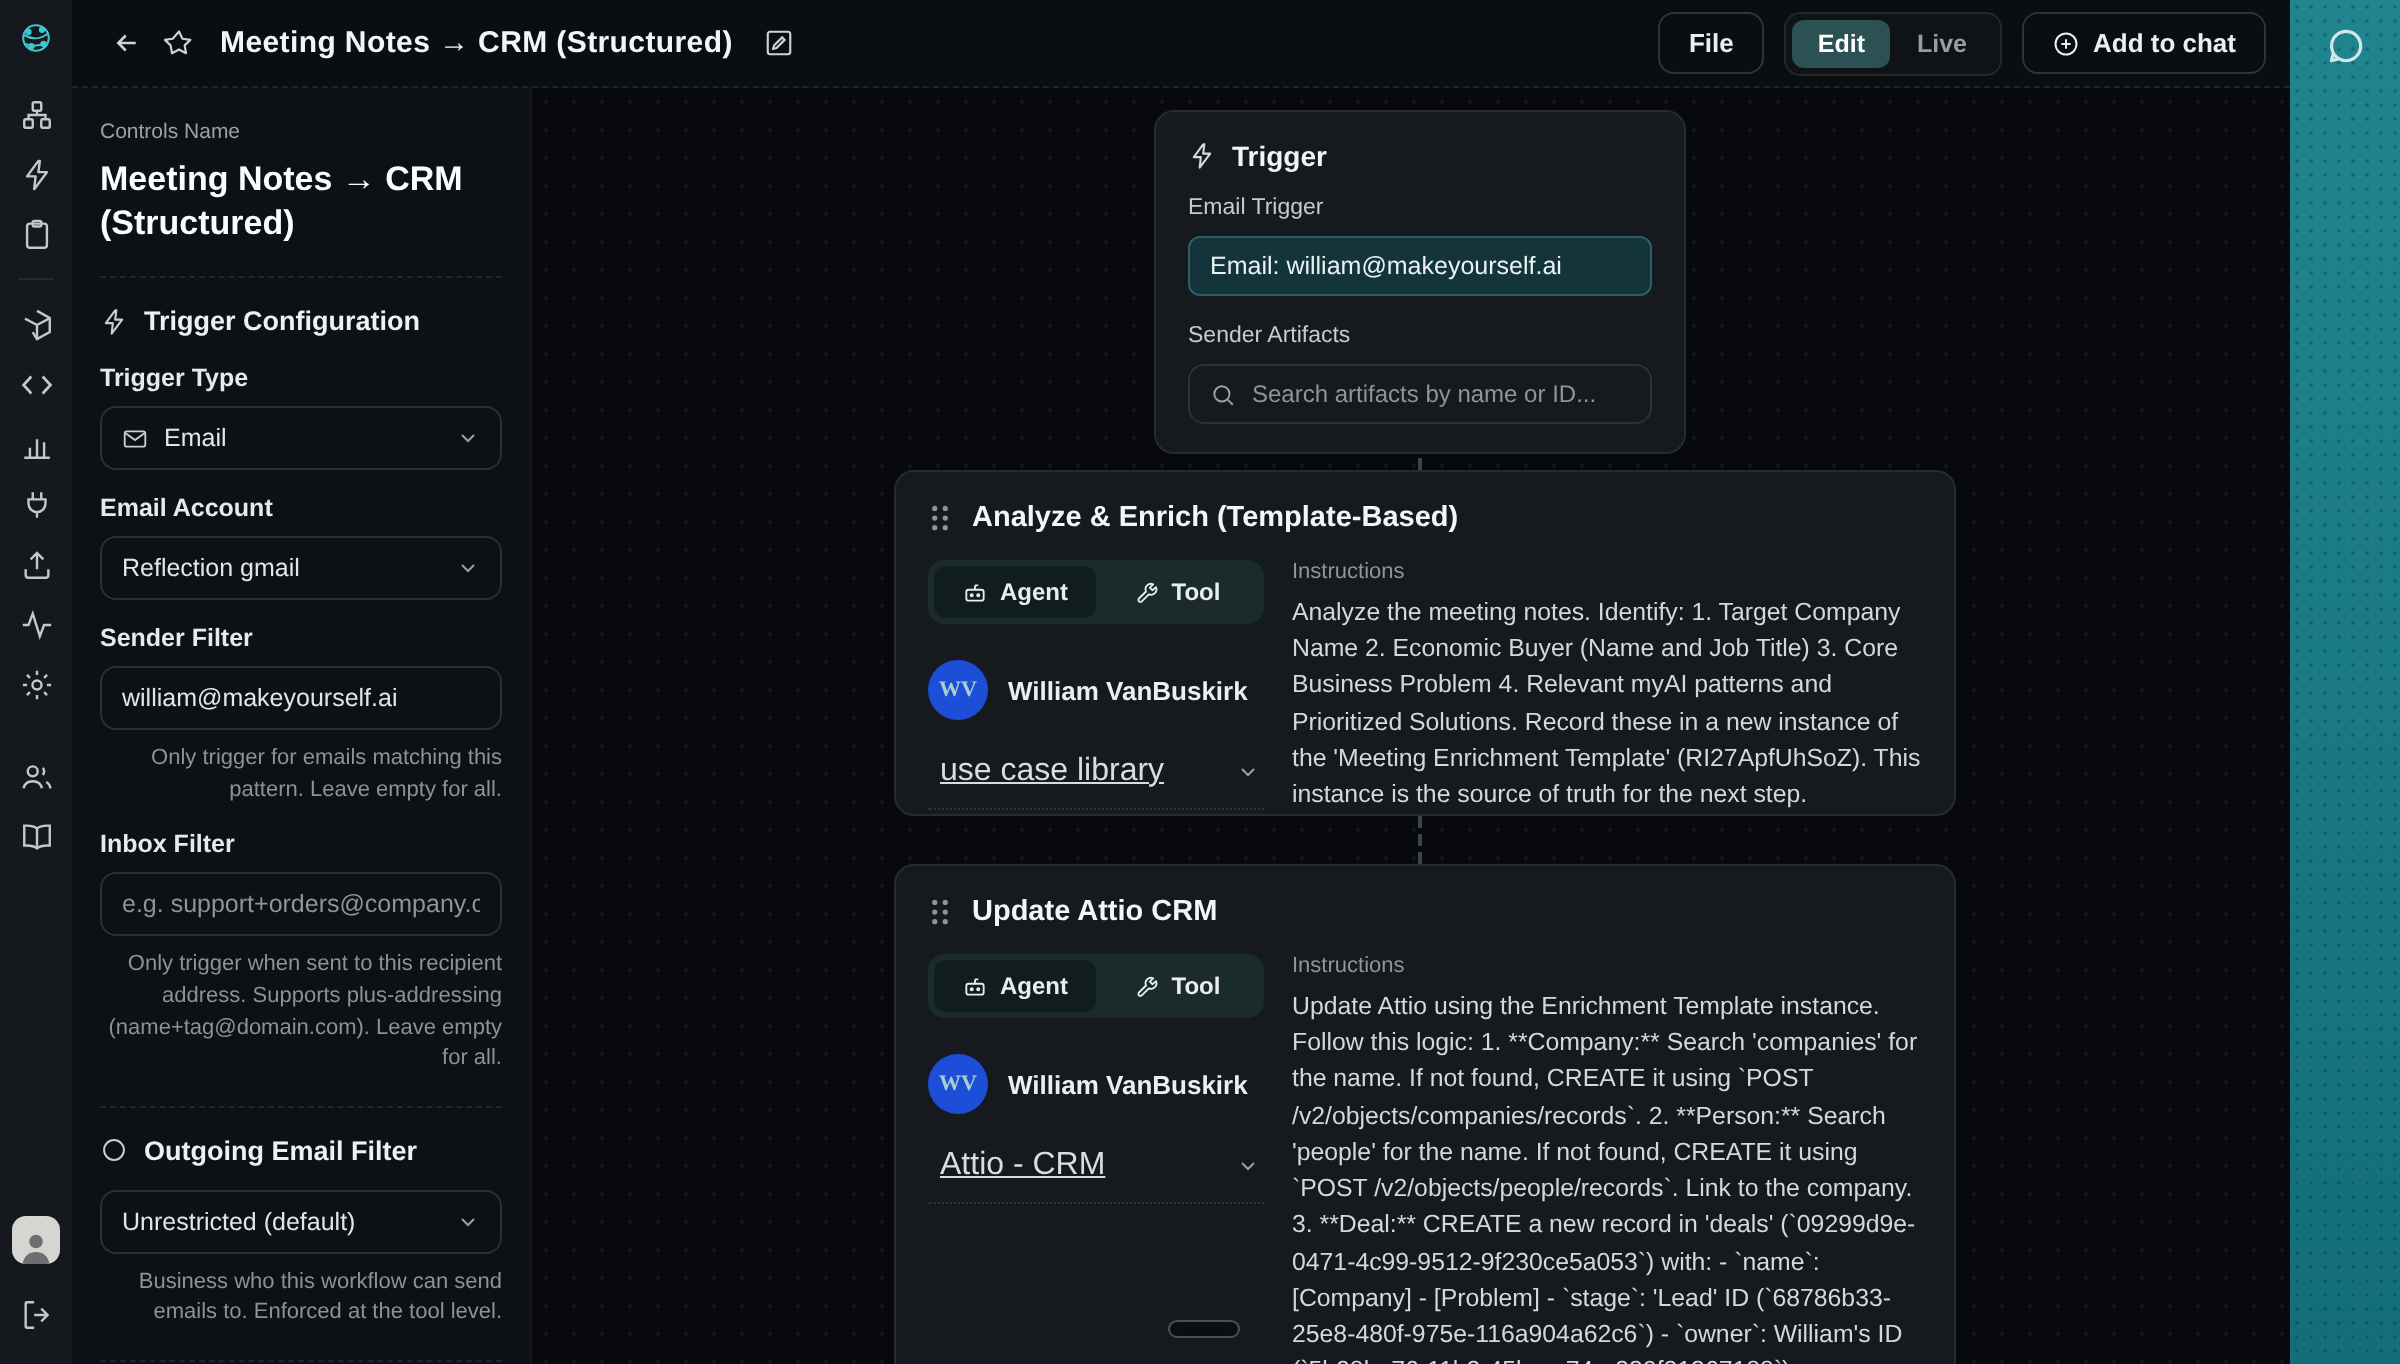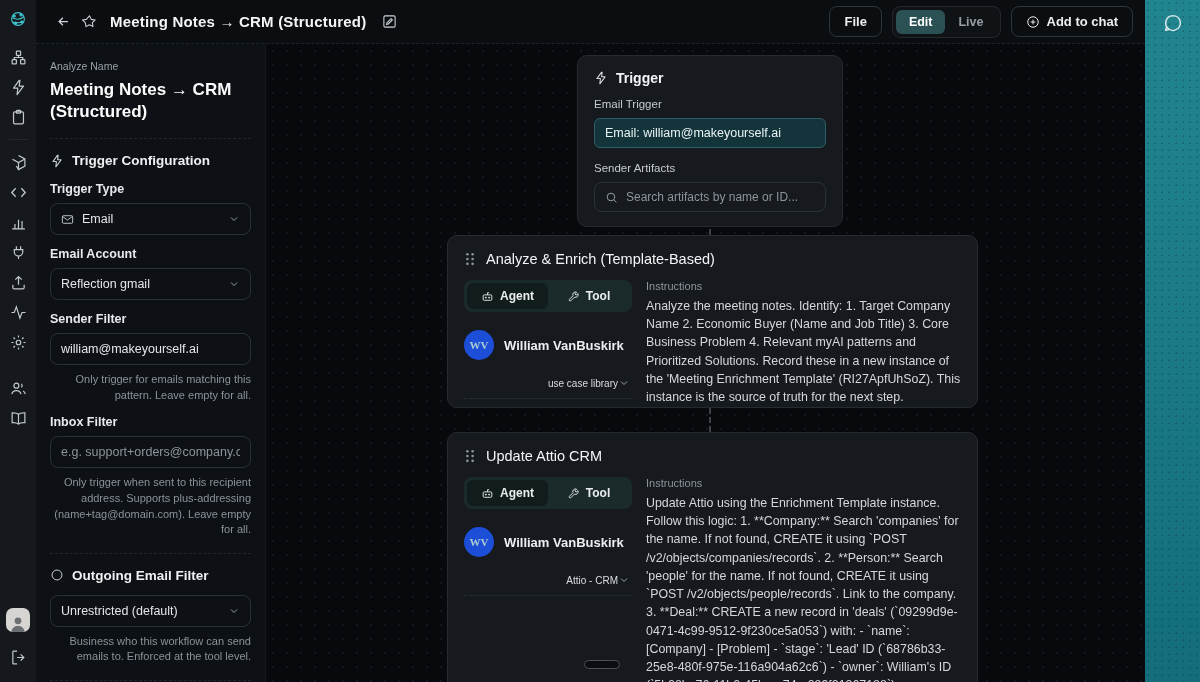--- a/index.html
+++ b/index.html
@@ -87,35 +87,35 @@
     font-size:12px; width:100%; font-family:inherit; }
   .search-box input::placeholder { color:#8e949b; }
 
   
   .step-node { left:181px; width:531px; padding:15px 16px; }
   .step-node.n1 { top:191px; height:173px; }
   .step-node.n2 { top:388px; height:360px; }
   .step-head { display:flex; align-items:center; gap:10px; margin-bottom:13px; }
   .drag-handle { color:#8d939a; cursor:grab; display:flex; }
   .drag-handle svg { width:12px; height:14px; }
-  .step-title { font-size:14.5px; font-weight:normal; color:#f3f5f6; }
+  .step-title { font-size:14.5px; font-weight:bold; color:#f3f5f6; }
   .step-body { display:flex; gap:14px; }
   .col-left { width:168px; flex-shrink:0; }
   .col-right { flex:1; min-width:0; }
   .tabs { display:flex; background:#1b2a2a; border-radius:8px; padding:3px; margin-bottom:18px;text-align:center; }
   .tab { flex:1; display:flex; align-items:center; justify-content:center; gap:6px;
     font-size:12px; font-weight:bold; color:#e9edee; padding:6px 0; border-radius:6px; cursor:pointer; }
   .tab.sel { background:#111c1c; }
   .tab svg { width:13px; height:13px; }
   .assignee { display:flex; align-items:center; gap:10px; margin-bottom:10px; }
   .wv { width:30px; height:30px; border-radius:50%; background:#1d4ed8; color:#a9ced2;
     font-size:11px; font-weight:bold; display:flex; align-items:center; justify-content:center;font-family:Liberation Serif, serif; }
   .assignee-name { font-size:13px; font-weight:bold; color:#eceeef; }
-  .mini-dd { display:flex; align-items:center; justify-content:flex-end; font-size:10px;
-    color:#dadde0; padding:7px 2px 9px 6px; border-bottom:1px dotted #2d3238; cursor:pointer; }
+  .mini-dd { display:flex; align-items:center; justify-content:space-between; font-size:16px;
+    color:#dadde0; padding:7px 2px 9px 6px; border-bottom:1px dotted #2d3238; cursor:pointer;text-decoration:underline; }
   .instr-label { font-size:11px; color:#8f959c; margin-bottom:5px; }
   .instr-text { font-size:12.4px; color:#d5d8db; line-height:1.47; word-wrap:break-word; }
 
   .scroll-pill { position:absolute; left:318px; top:616px; width:36px; height:9px;
     border:1px solid #4b5158; border-radius:6px; background:#0b0d10; cursor:pointer; }
 
   
   .tealstrip { width:55px; flex-shrink:0; position:relative;
     background-image:radial-gradient(rgba(10,40,45,.28) 1px, transparent 1px),
       linear-gradient(180deg,#21858f 0%, #1d7f8a 30%, #136d7a 100%);
@@ -256,21 +256,21 @@
               <path d="M12 8v8M8 12h8"></path>
           </svg>
           <span>Add to chat</span>
         </button>
       </div>
     </header>
 
     <div class="content">
 
       <aside class="sidebar">
-        <div class="sb-eyebrow">Analyze Name</div>
+        <div class="sb-eyebrow">Controls Name</div>
         <div class="sb-title">Meeting Notes → CRM (Structured)</div>
 
         <div class="sb-div"></div>
 
         <div class="sb-heading">
           <svg viewBox="0 0 24 24" fill="none" stroke="currentColor" stroke-width="1.8">
             <path d="M13 2 5 13h6l-1 9 9-12h-6l1-8z" stroke-linejoin="round"></path>
           </svg>
           <span>Trigger Configuration</span>
         </div>

